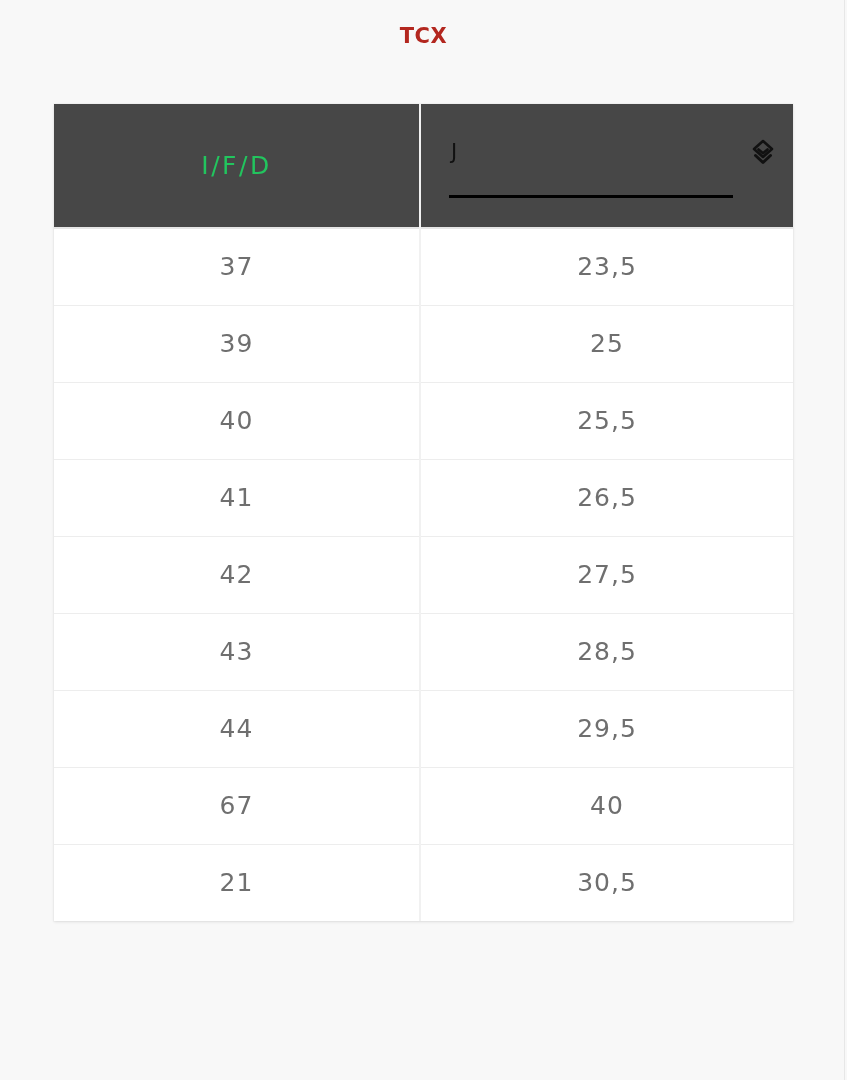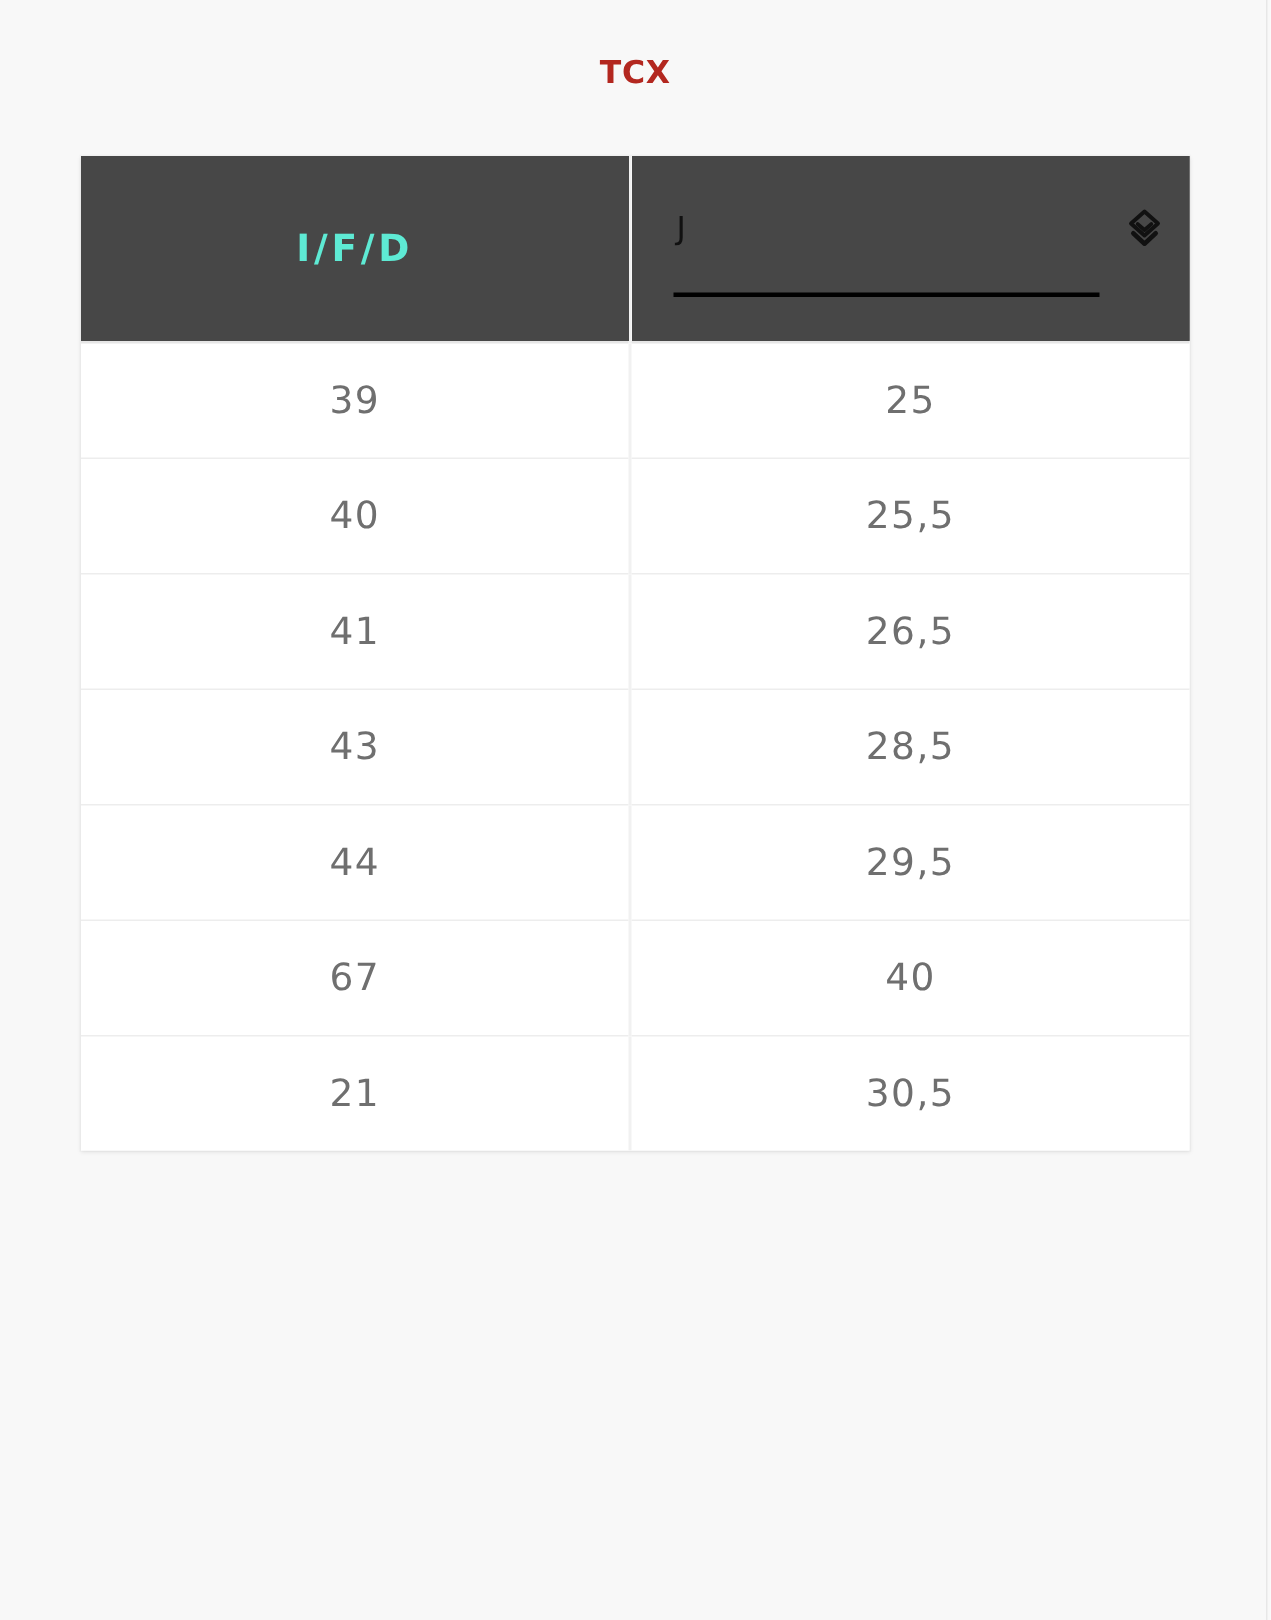--- a/index.html
+++ b/index.html
@@ -17,21 +17,21 @@
   }
 
   
   .page-title {
     text-align: center;
     color: #b3271f;
     font-size: 21px;
     font-weight: 700;
     letter-spacing: 0.5px;
     padding: 22px 0 0 0;
-    margin: 16px;
+    margin: 4px;
     line-height: 1;
     font-family: "DejaVu Sans", "Liberation Sans", sans-serif;
   }
 
   
   .table-wrap {
     position: absolute;
     left: 54px;
     top: 104px;
     width: 739px;
@@ -59,23 +59,23 @@
   }
   th.col-left {
     width: 366px;
     border-right: 2px solid #f1f1f1;
   }
   th.col-right {
     width: 373px;
   }
   .th-label {
     display: block;
-    color: #5eead4;
+    color: #22c55e;
     font-size: 25px;
-    font-weight: 700;
+    font-weight: 400;
     letter-spacing: 2.5px;
     text-align: center;
     font-family: "DejaVu Sans", "Liberation Sans", sans-serif;
   }
 
   
   .select-control {
     position: absolute;
     left: 28px;
     right: 60px;
@@ -167,30 +167,38 @@
                 <path d="M7.5 17.5 L15 24.5 L22.5 17.5" fill="none" stroke="#111111" stroke-width="3" stroke-linejoin="round" stroke-linecap="round"></path>
               </svg>
             </span>
             <span class="select-underline"></span>
           </div>
         </th>
       </tr>
     </thead>
     <tbody>
         <tr>
+          <td class="cell-left">37</td>
+          <td class="cell-right">23,5</td>
+        </tr>
+        <tr>
           <td class="cell-left">39</td>
           <td class="cell-right">25</td>
         </tr>
         <tr>
           <td class="cell-left">40</td>
           <td class="cell-right">25,5</td>
         </tr>
         <tr>
           <td class="cell-left">41</td>
           <td class="cell-right">26,5</td>
+        </tr>
+        <tr>
+          <td class="cell-left">42</td>
+          <td class="cell-right">27,5</td>
         </tr>
         <tr>
           <td class="cell-left">43</td>
           <td class="cell-right">28,5</td>
         </tr>
         <tr>
           <td class="cell-left">44</td>
           <td class="cell-right">29,5</td>
         </tr>
         <tr>

